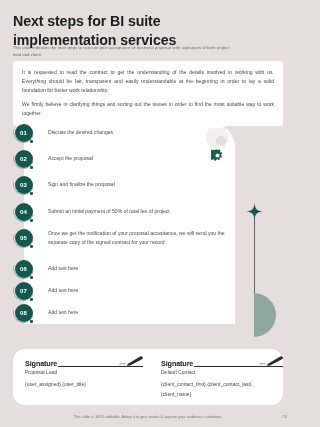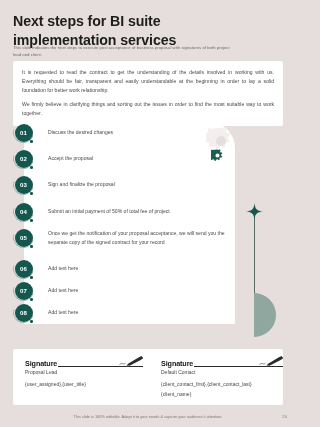--- a/index.html
+++ b/index.html
@@ -155,21 +155,21 @@
     border-bottom-right-radius: 22px;
   }
 
   
   .sign-card {
     position: absolute;
     left: 13px; top: 349px;
     width: 270px;
     height: 56px;
     background: #ffffff;
-    border-radius: 2px;
+    border-radius: 12px;
   }
   .sign-block { position: absolute; top: 8px; }
   .sign-block.left { left: 12px; width: 118px; }
   .sign-block.right { left: 148px; width: 122px; }
   .sign-head {
     display: flex;
     align-items: flex-end;
     position: relative;
     height: 11px;
   }

